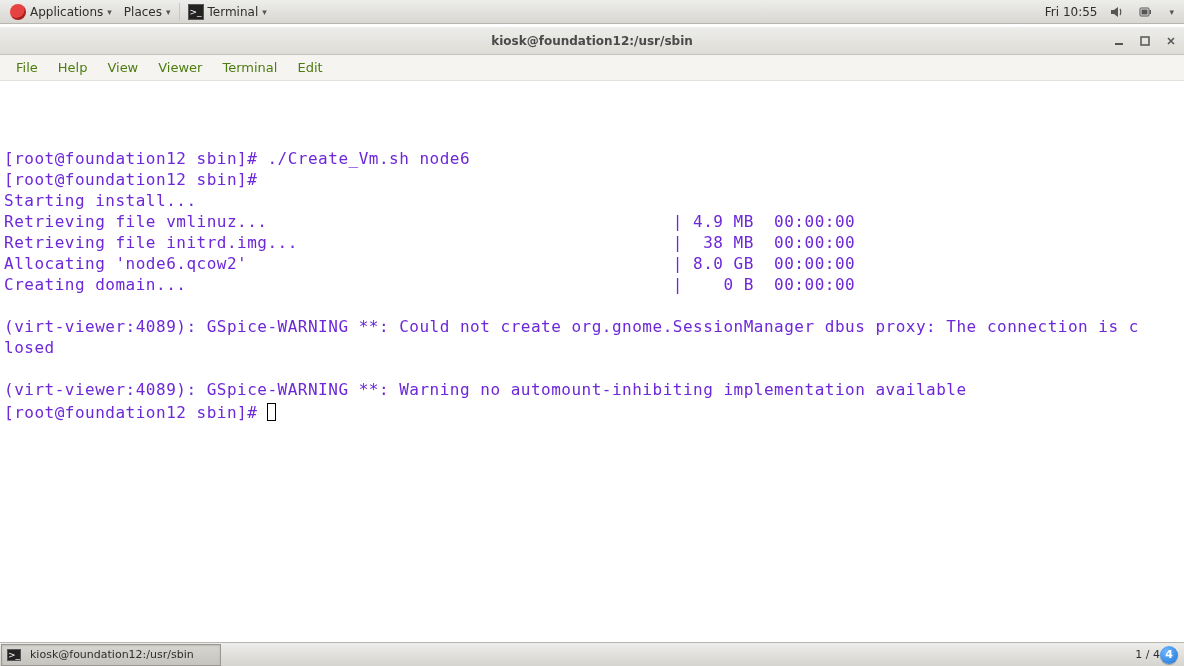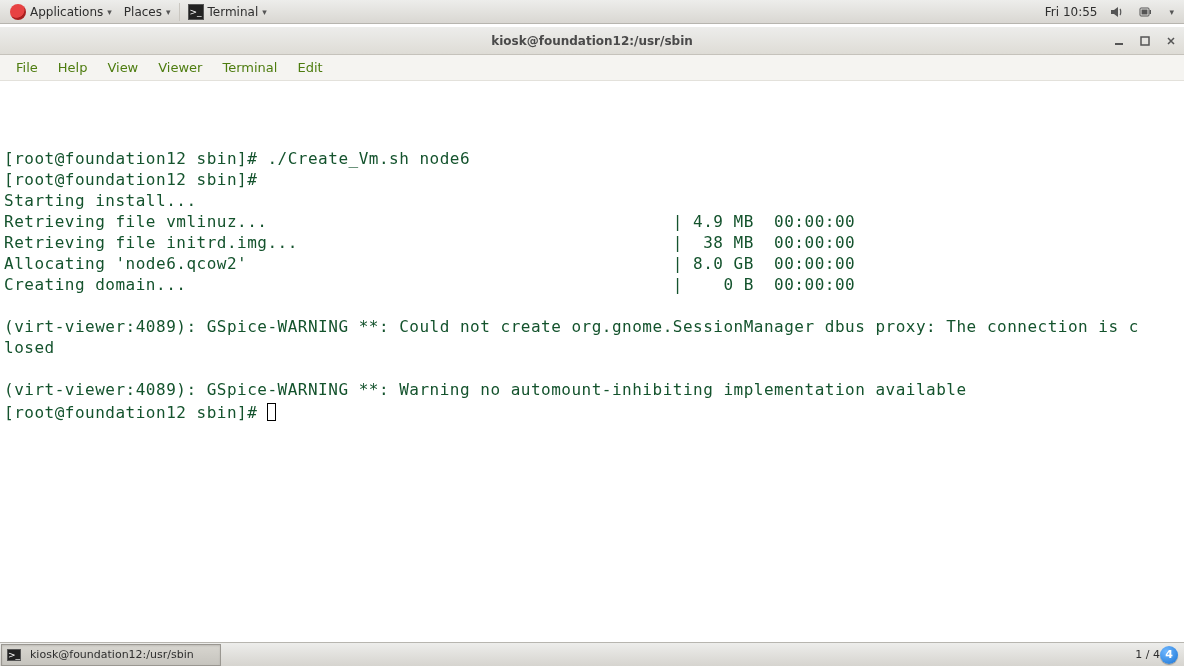--- a/index.html
+++ b/index.html
@@ -39,21 +39,21 @@
   .winbtn { width: 14px; height: 14px; font-size: 11px; color: #555;
             display: flex; align-items: center; justify-content: center;
             cursor: default; }
 
   .menubar { height: 26px; background: #f5f4f1;
              display: flex; align-items: center; padding: 0 6px;
              border-bottom: 1px solid #e3e1db; }
   .menubar .m { padding: 0 10px; height: 19px; display: flex;
                 align-items: center; font-size: 13px; color: #4d7c0f; }
 
-  .termbody { flex: 1; background: #fff; color: #14532d;
+  .termbody { flex: 1; background: #fff; color: #6d28d9;
               font-family: "DejaVu Sans Mono", "Liberation Mono", monospace;
               font-size: 16px; line-height: 21px; letter-spacing: 0.5px;
               padding: 4px 4px; white-space: pre; overflow: hidden; }
   .cursor { display: inline-block; width: 9px; height: 18px;
             border: 1px solid #000; transform: translateY(3px); }
 
   
   .bottombar { position: absolute; left: 0; right: 0; bottom: 0; height: 24px;
                background: linear-gradient(#ededeb, #d6d4cf);
                border-top: 1px solid #b7b5af;

